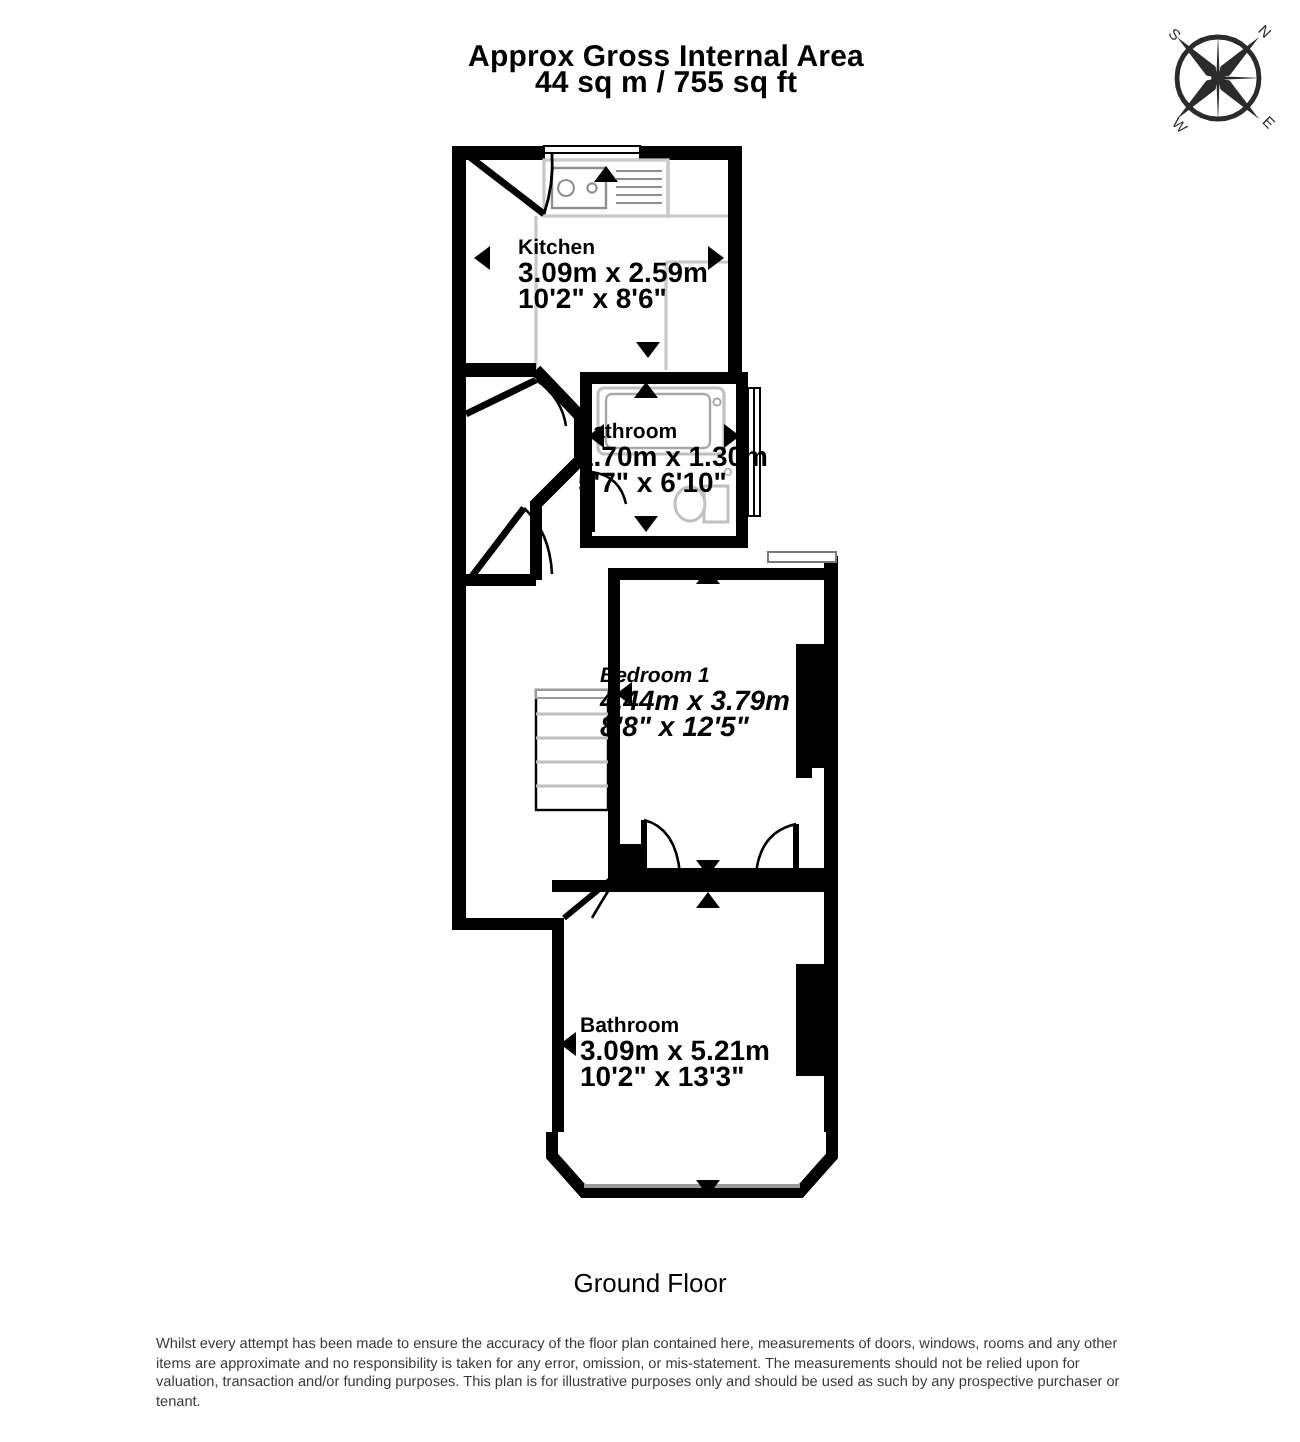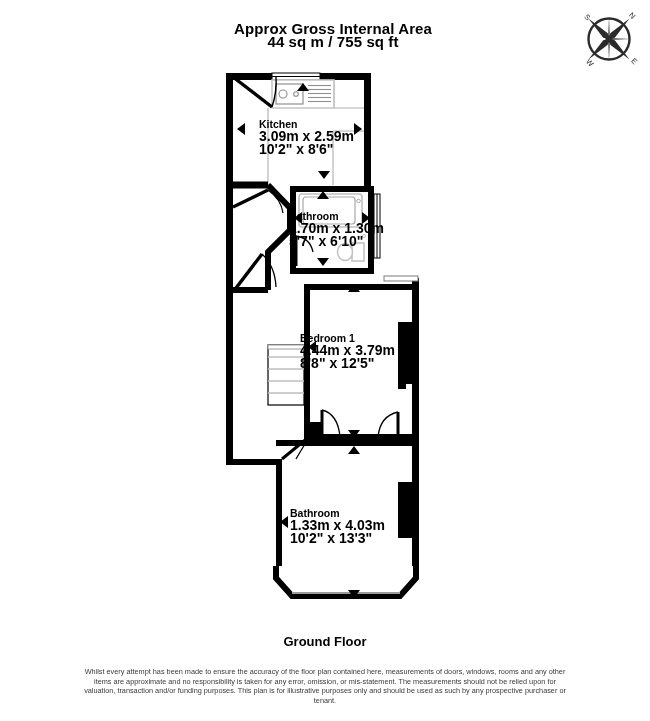--- a/index.html
+++ b/index.html
@@ -70,41 +70,41 @@
     font-weight: bold;
   }
   .room-dim {
     display: block;
     font-size: 14px;
     font-weight: bold;
   }
 
   #label-kitchen   { left: 259px; top: 118px; width: 104px; }
   #label-bathroom  { left: 289px; top: 210px; width: 98px; }
-  #label-bedroom1  { left: 300px; top: 332px; width: 104px; }
+  #label-bedroom1  { left: 300px; top: 332px; width: 104px; font-style: italic; }
   #label-reception { left: 290px; top: 507px; width: 104px; }
 
   
   .floor-title {
     position: absolute;
     left: 0;
     top: 634px;
     width: 650px;
     text-align: center;
     font-size: 13px;
-    font-weight: bold;
+    font-weight: normal;
   }
 
   
   .disclaimer {
     position: absolute;
     left: 78px;
     top: 667px;
     width: 494px;
-    text-align: center;
+    text-align: left;
     font-size: 7.3px;
     line-height: 9.6px;
     color: #3a3a3a;
   }
 </style>
 </head>
 <body>
 
 <div id="page">
 
@@ -333,21 +333,21 @@
   </div>
 
   <div class="room-label" id="label-bedroom1">
     <span class="room-name">Bedroom 1</span>
     <span class="room-dim">4.44m x 3.79m</span>
     <span class="room-dim">8'8" x 12'5"</span>
   </div>
 
   <div class="room-label" id="label-reception">
     <span class="room-name">Bathroom</span>
-    <span class="room-dim">1.33m x 4.03m</span>
+    <span class="room-dim">3.09m x 5.21m</span>
     <span class="room-dim">10'2" x 13'3"</span>
   </div>
 
   <div class="floor-title">Ground Floor</div>
 
   <div class="disclaimer">Whilst every attempt has been made to ensure the accuracy of the floor plan contained here, measurements of doors, windows, rooms and any other items are approximate and no responsibility is taken for any error, omission, or mis-statement. The measurements should not be relied upon for valuation, transaction and/or funding purposes. This plan is for illustrative purposes only and should be used as such by any prospective purchaser or tenant.</div>
 
 </div>
 
 </body></html>

